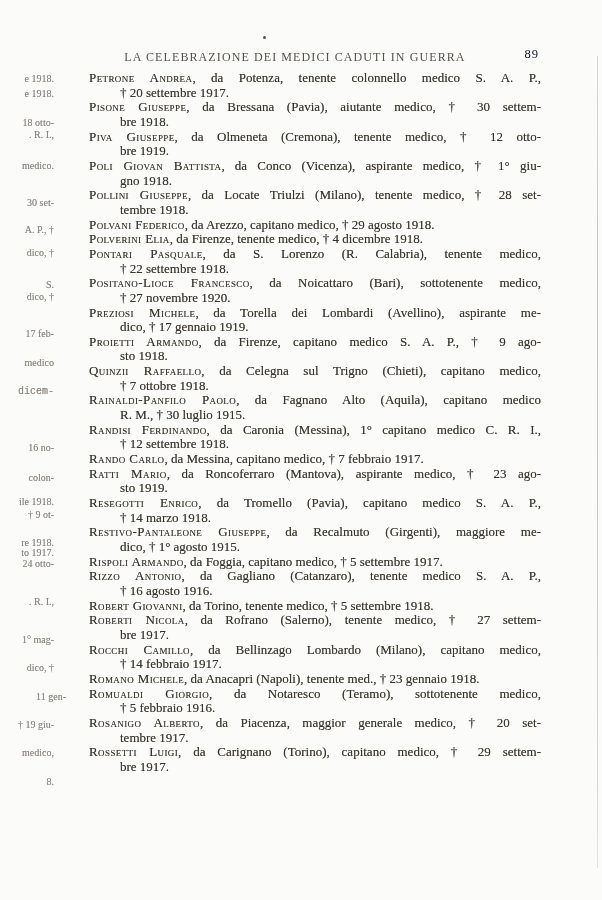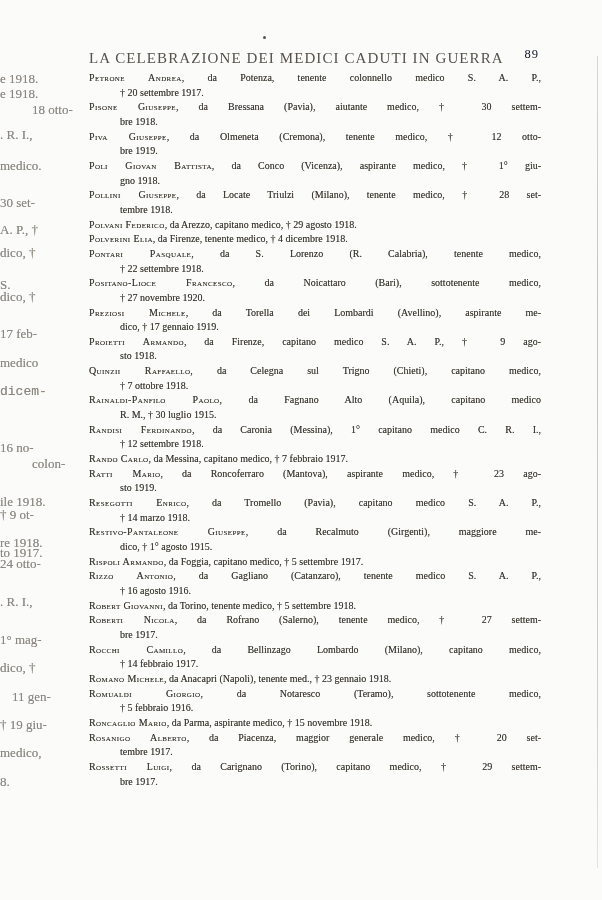--- a/index.html
+++ b/index.html
@@ -15,49 +15,49 @@
     overflow: hidden;
     color: #3a372f;
   }
   
   .header-row {
     position: absolute; top: 47px; left: 89px; width: 452px; height: 18px;
   }
   .header-title {
     position: absolute; left: 0; right: 40px; top: 3px;
     text-align: center;
-    font-size: 15px; letter-spacing: 1.1px;
+    font-size: 12px; letter-spacing: 1.1px;
     color: #56524b;
     white-space: nowrap;
   }
   .page-num {
     position: absolute; right: 2px; top: 0;
     font-size: 12.5px; color: #0f172a; letter-spacing: 1px;
   }
   .top-dot {
     position: absolute; left: 263px; top: 36px;
     width: 3px; height: 3px; border-radius: 50%;
     background: #55524c;
   }
   
   .entries {
     position: absolute; left: 89px; top: 71px; width: 452px;
-    font-size: 10px; line-height: 14.66px;
+    font-size: 13px; line-height: 14.66px;
     color: #38352d;
     text-shadow: 0 0 0.5px rgba(58,55,47,0.55);
   }
   .line { max-height: 14.66px; overflow: hidden; }
   .line.j { text-align: justify; text-align-last: justify; }
   .line.cont { padding-left: 31px; }
   .nm { font-variant: small-caps; letter-spacing: 0.4px; }
   
   .fragment {
     position: absolute; left: 0; width: 54px;
-    text-align: left; white-space: nowrap;
-    font-size: 13px; line-height: 14px;
+    text-align: right; white-space: nowrap;
+    font-size: 10px; line-height: 14px;
     color: #8b8780;
     text-shadow: 0 0 0.6px rgba(139,135,128,0.6);
   }
   
   .edge-line {
     position: absolute; right: 4px; top: 56px;
     width: 1px; height: 812px;
     background: linear-gradient(#d6d6d2, #c3c3bf 30%, #cfcfcb 80%, #e3e3df);
   }
 </style>
@@ -162,48 +162,45 @@
         <div class="line cont">† 14 febbraio 1917.</div>
       </div>
       <div>
         <div class="line"><span class="nm">Romano Michele</span><span>, da Anacapri (Napoli), tenente med., † 23 gennaio 1918.</span></div>
       </div>
       <div>
         <div class="line j"><span class="nm">Romualdi Giorgio</span><span>, da Notaresco (Teramo), sottotenente medico,</span></div>
         <div class="line cont">† 5 febbraio 1916.</div>
       </div>
       <div>
-        <div class="line"><span class="nm">Roncaglio Mario</span><span>, da Parma, aspirante medico, † 15 novembre 1918.</span></div>
-      </div>
-      <div>
         <div class="line j"><span class="nm">Rosanigo Alberto</span><span>, da Piacenza, maggior generale medico, † 20 set-</span></div>
         <div class="line cont">tembre 1917.</div>
       </div>
       <div>
         <div class="line j"><span class="nm">Rossetti Luigi</span><span>, da Carignano (Torino), capitano medico, † 29 settem-</span></div>
         <div class="line cont">bre 1917.</div>
       </div>
     </div>
 
   <div id="fragments">
       <div class="fragment" style="top: 72px;">e 1918.</div>
       <div class="fragment" style="top: 87px;">e 1918.</div>
-      <div class="fragment" style="top: 103px; padding-left: 32px;">18 otto-</div>
+      <div class="fragment" style="top: 116px;">18 otto-</div>
       <div class="fragment" style="top: 128px;">. R. I.,</div>
       <div class="fragment" style="top: 159px;">medico.</div>
       <div class="fragment" style="top: 184px; margin-top: 12px;">30 set-</div>
       <div class="fragment" style="top: 223px;">A. P., †</div>
       <div class="fragment" style="top: 246px;">dico, †</div>
       <div class="fragment" style="top: 278px;">S.</div>
       <div class="fragment" style="top: 290px;">dico, †</div>
       <div class="fragment" style="top: 327px;">17 feb-</div>
       <div class="fragment" style="top: 356px;">medico</div>
       <div class="fragment" style="top: 385px; font-family: Liberation Mono, monospace;">dicem-</div>
       <div class="fragment" style="top: 441px;">16 no-</div>
-      <div class="fragment" style="top: 457px; margin-left: 32px;">colon-</div>
+      <div class="fragment" style="top: 471px;">colon-</div>
       <div class="fragment" style="top: 495px;">ile 1918.</div>
       <div class="fragment" style="top: 508px;">† 9 ot-</div>
       <div class="fragment" style="top: 536px;">re 1918.</div>
       <div class="fragment" style="top: 546px;">to 1917.</div>
       <div class="fragment" style="top: 557px;">24 otto-</div>
       <div class="fragment" style="top: 595px;">. R. I.,</div>
       <div class="fragment" style="top: 633px;">1° mag-</div>
       <div class="fragment" style="top: 661px;">dico, †</div>
       <div class="fragment" style="top: 690px; padding-left: 12px;">11 gen-</div>
       <div class="fragment" style="top: 718px;">† 19 giu-</div>

